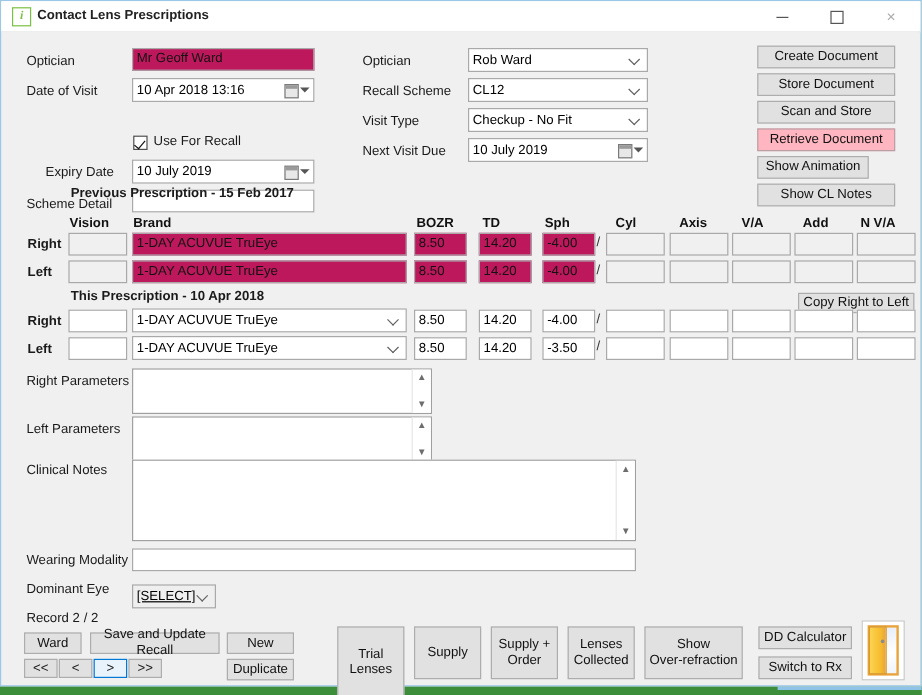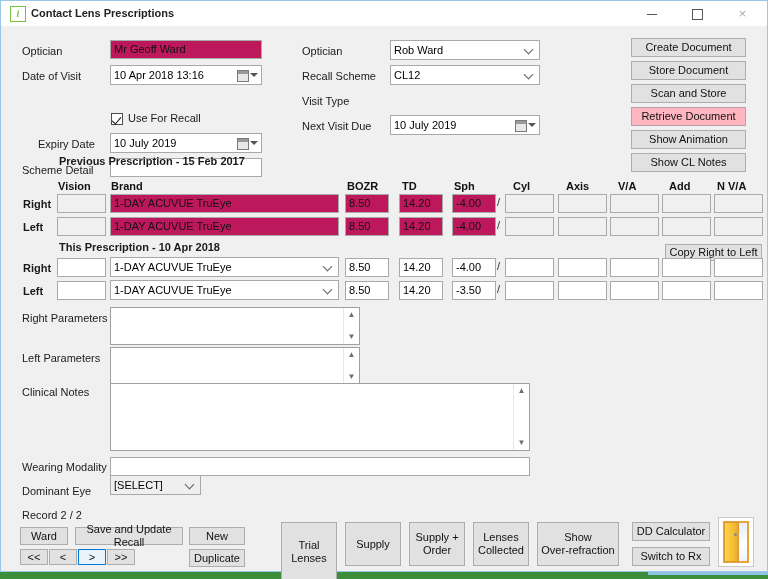--- a/index.html
+++ b/index.html
@@ -191,33 +191,37 @@
       <span class="chev"></span>
     </div>
 
     <div class="lbl" style="left:300px;top:44px;">Recall Scheme</div>
     <div class="combo" style="left:388px;top:39px;width:150px;">
       <span>CL12</span>
       <span class="chev"></span>
     </div>
 
     <div class="lbl" style="left:300px;top:69px;">Visit Type</div>
+    <div class="combo" style="left:388px;top:64px;width:150px;">
+      <span>Checkup - No Fit</span>
+      <span class="chev"></span>
+    </div>
 
     <div class="lbl" style="left:300px;top:94px;">Next Visit Due</div>
     <div class="dtpick" style="left:388px;top:89px;width:150px;">
       <span>10      July      2019</span>
       <span class="cal"></span>
       <span class="arr"></span>
     </div>
 
     <div class="btn" style="left:629px;top:35px;width:115px;height:19px;">Store Document</div>
     <div class="btn" style="left:629px;top:12px;width:115px;height:19px;">Create Document</div>
     <div class="btn" style="left:629px;top:58px;width:115px;height:19px;">Scan and Store</div>
     <div class="btn pink" style="left:629px;top:81px;width:115px;height:19px;">Retrieve Document</div>
-    <div class="btn" style="left:629px;top:104px;width:115px;height:19px;">Show Animation</div>
+    <div class="btn" style="left:629px;top:104px;width:93px;height:19px;">Show Animation</div>
     <div class="btn" style="left:629px;top:127px;width:115px;height:19px;">Show CL Notes</div>
 
     <div class="lbl bold" style="left:57px;top:129px;">Previous Prescription - 15 Feb 2017</div>
 
     <div class="colhdr" style="left:56px;top:154px;">Vision</div>
     <div class="colhdr" style="left:109px;top:154px;">Brand</div>
     <div class="colhdr" style="left:345px;top:154px;">BOZR</div>
     <div class="colhdr" style="left:400px;top:154px;">TD</div>
     <div class="colhdr" style="left:452px;top:154px;">Sph</div>
     <div class="colhdr" style="left:511px;top:154px;">Cyl</div>
@@ -311,21 +315,21 @@
         <div class="up">▲</div>
         <div class="dn">▼</div>
       </div>
       <span style="position:absolute;left:3px;top:1px;"></span>
     </div>
 
     <div class="lbl" style="left:20px;top:435px;">Wearing Modality</div>
     <div class="tbox" style="left:108px;top:431px;width:420px;"></div>
 
     <div class="lbl" style="left:20px;top:459px;">Dominant Eye</div>
-    <div class="combo grey" style="left:108px;top:449px;width:91px;">
+    <div class="combo grey" style="left:108px;top:461px;width:70px;text-decoration:underline;">
       <span>[SELECT]</span>
       <span class="chev"></span>
     </div>
 
     <div class="lbl" style="left:20px;top:483px;">Record 2 / 2</div>
 
     <div class="btn" style="left:18px;top:501px;width:48px;height:18px;">Ward</div>
     <div class="btn" style="left:73px;top:501px;width:108px;height:18px;">Save and Update Recall</div>
     <div class="btn" style="left:187px;top:501px;width:56px;height:18px;">New</div>
     <div class="btn" style="left:187px;top:523px;width:56px;height:18px;">Duplicate</div>

